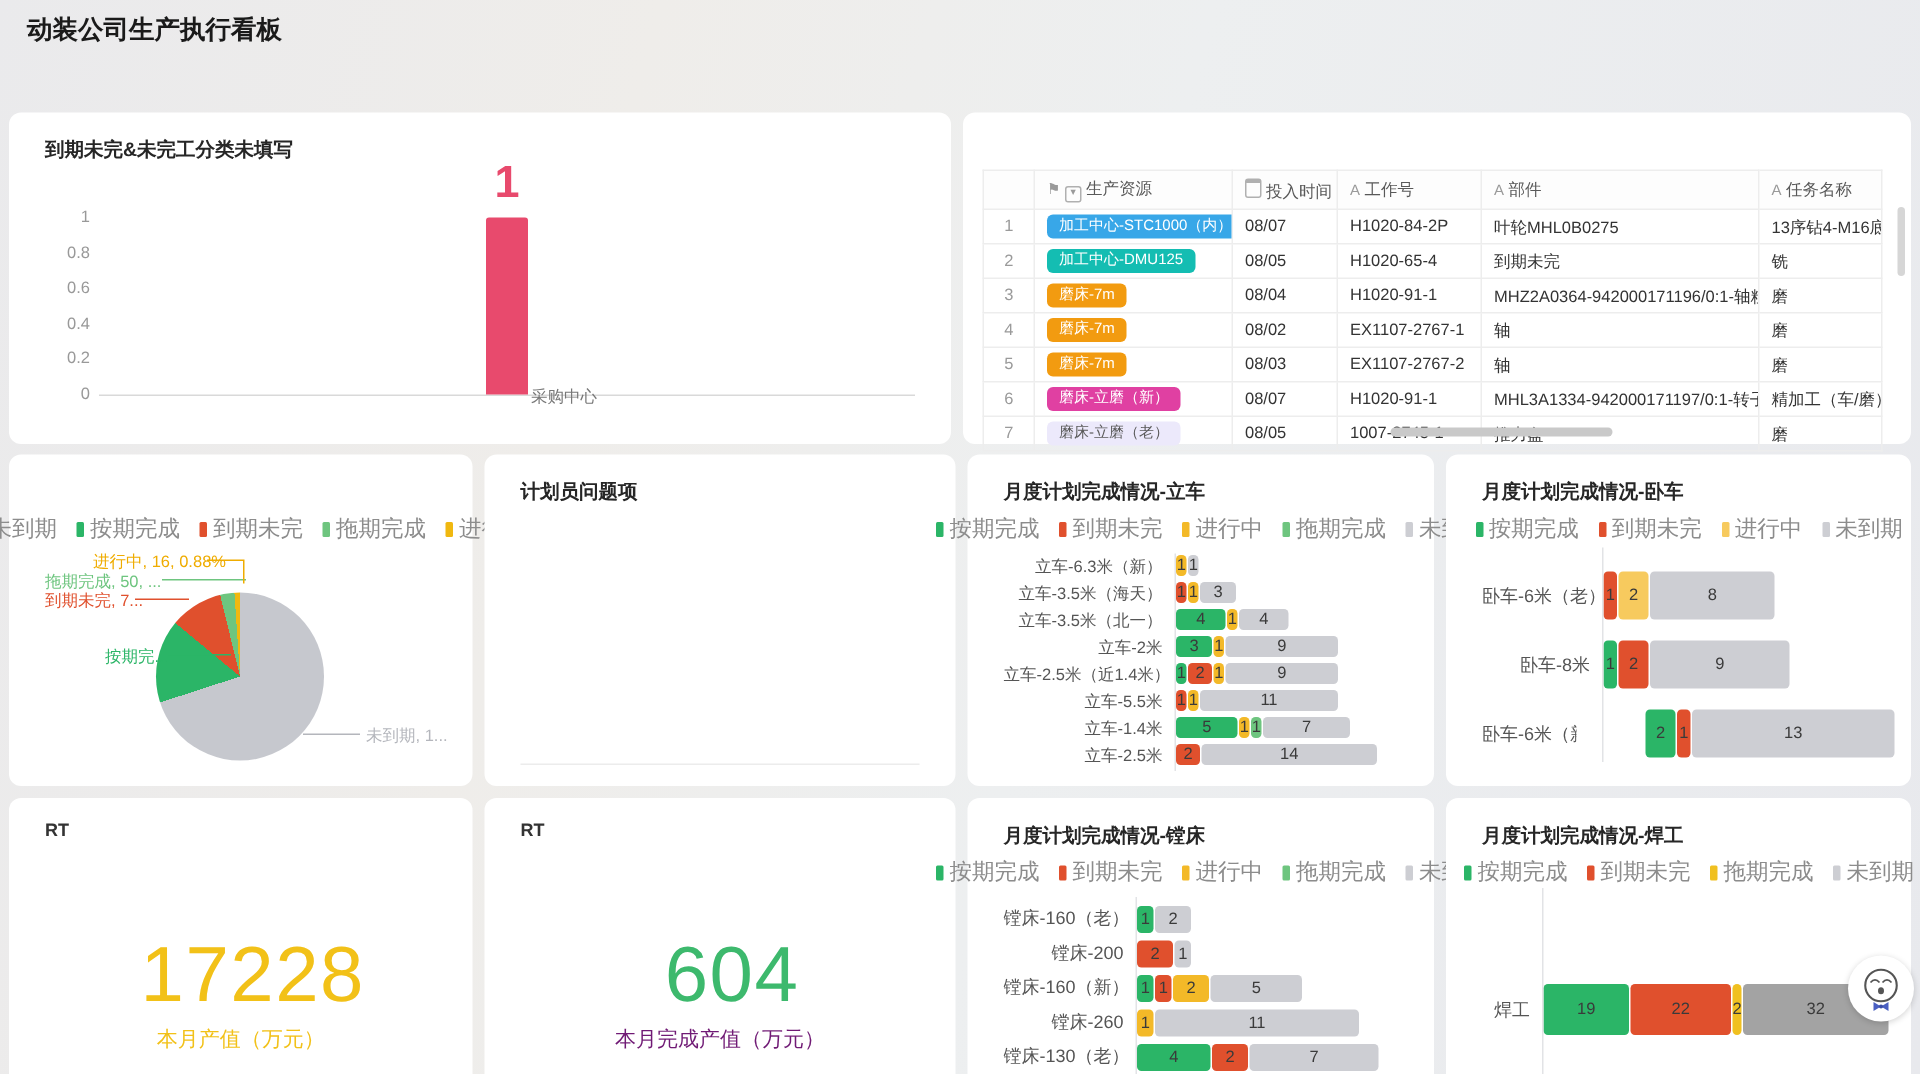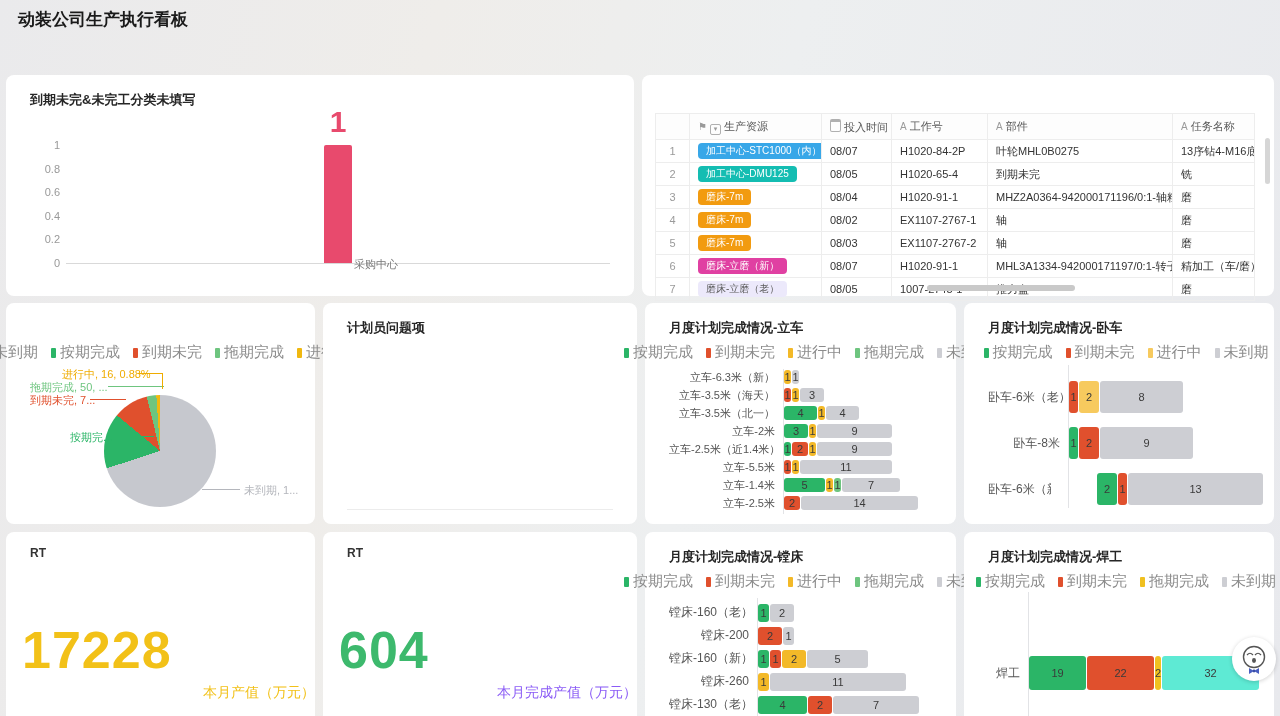--- a/index.html
+++ b/index.html
@@ -59,22 +59,22 @@
   
   #pie-circle{position:absolute;left:74px;top:52px;width:112px;height:112px;border-radius:50%}
   .co{position:absolute;font-size:11px;white-space:nowrap}
   .lead{position:absolute}
 
   
   .divider{position:absolute;left:24px;right:24px;bottom:14px;height:1px;background:#ececec}
 
   
   .rt-label{position:absolute;left:24px;top:14px;font-size:12px;font-weight:700;color:#333}
-  .rt-value{position:absolute;left:16px;right:0;top:88px;text-align:left;font-size:52px;font-weight:700;letter-spacing:1px}
-  .rt-caption{position:absolute;left:0;right:0;top:152px;text-align:right;font-size:14px}
+  .rt-value{position:absolute;left:16px;right:0;top:88px;text-align:center;font-size:52px;font-weight:400;letter-spacing:1px}
+  .rt-caption{position:absolute;left:0;right:0;top:152px;text-align:center;font-size:14px}
 
   
   #mascot{position:absolute;left:1232px;top:637px;width:44px;height:44px;border-radius:50%;
           background:#fff;box-shadow:0 1px 4px rgba(0,0,0,.18);display:flex;align-items:center;justify-content:center;cursor:pointer}
 </style>
 </head>
 <body>
 
 <h1>动装公司生产执行看板</h1>
 
@@ -327,21 +327,21 @@
 
 <section class="card" id="card-rt1">
   <div class="rt-label">RT</div>
   <div class="rt-value" style="color:#f2c118">17228</div>
   <div class="rt-caption" style="color:#f2c118">本月产值（万元）</div>
 </section>
 
 <section class="card" id="card-rt2">
   <div class="rt-label">RT</div>
   <div class="rt-value" style="color:#3db96d">604</div>
-  <div class="rt-caption" style="color:#8b5cf6">本月完成产值（万元）</div>
+  <div class="rt-caption" style="color:#701a75">本月完成产值（万元）</div>
 </section>
 
 <section class="card" id="card-boring">
   <h2>月度计划完成情况-镗床</h2>
   <div class="stack" id="boring">
       <div class="legend">
         <span class="lg"><i style="background: rgb(43, 181, 103);"></i><span>按期完成</span></span>
         <span class="lg"><i style="background: rgb(224, 80, 45);"></i><span>到期未完</span></span>
         <span class="lg"><i style="background: rgb(243, 185, 40);"></i><span>进行中</span></span>
         <span class="lg"><i style="background: rgb(110, 197, 127);"></i><span>拖期完成</span></span>
@@ -401,21 +401,21 @@
         <span class="lg"><i style="background: rgb(205, 206, 211);"></i><span>未到期</span></span>
       </div>
       <div class="axisline" style="left: 40px; top: 20px; bottom: 0px;"></div>
       <div style="margin-top: 52px;">
         <div class="srow" style="height: 60px;">
           <div class="lbl" style="width: 40px; font-size: 12px;">焊工</div>
           <div class="bars" style="height: 34px;">
             <div class="seg" style="width: 57px; height: 100%; background: rgb(43, 181, 103);">19</div>
             <div class="seg" style="width: 67px; height: 100%; background: rgb(224, 80, 45);">22</div>
             <div class="seg" style="width: 6px; height: 100%; background: rgb(240, 192, 32);">2</div>
-            <div class="seg" style="width: 97px; height: 100%; background: #5eead4;">32</div>
+            <div class="seg" style="width: 97px; height: 100%; background: #a3a3a3;">32</div>
           </div>
         </div>
       </div>
     </div>
 </section>
 
 <div id="mascot">
   <svg width="34" height="34" viewBox="0 0 34 34">
     <circle cx="17" cy="15" r="10.5" fill="#fff" stroke="#555" stroke-width="1.4"></circle>
     <path d="M10 13 q3-3.5 6 0" fill="none" stroke="#555" stroke-width="1.2"></path>

